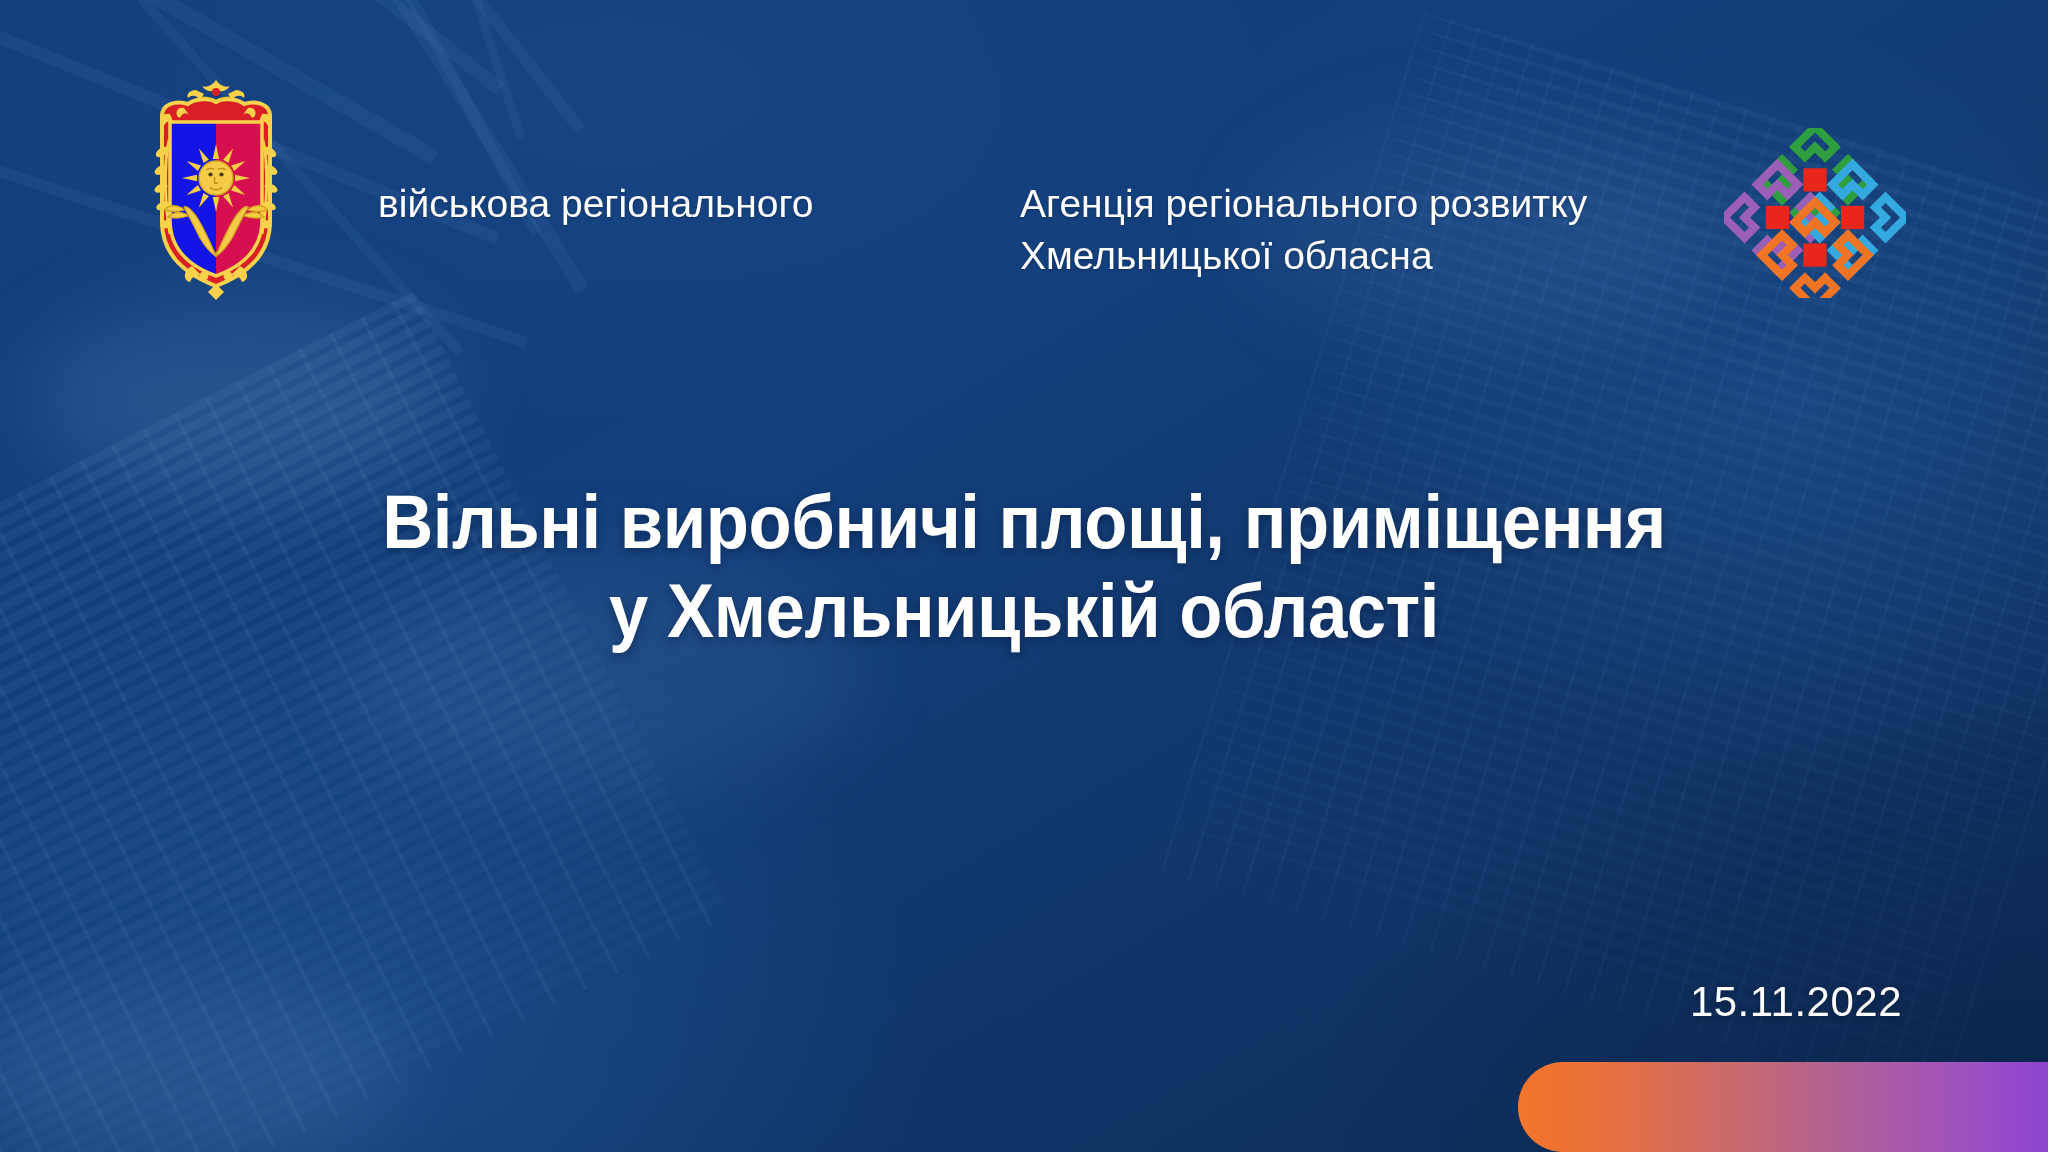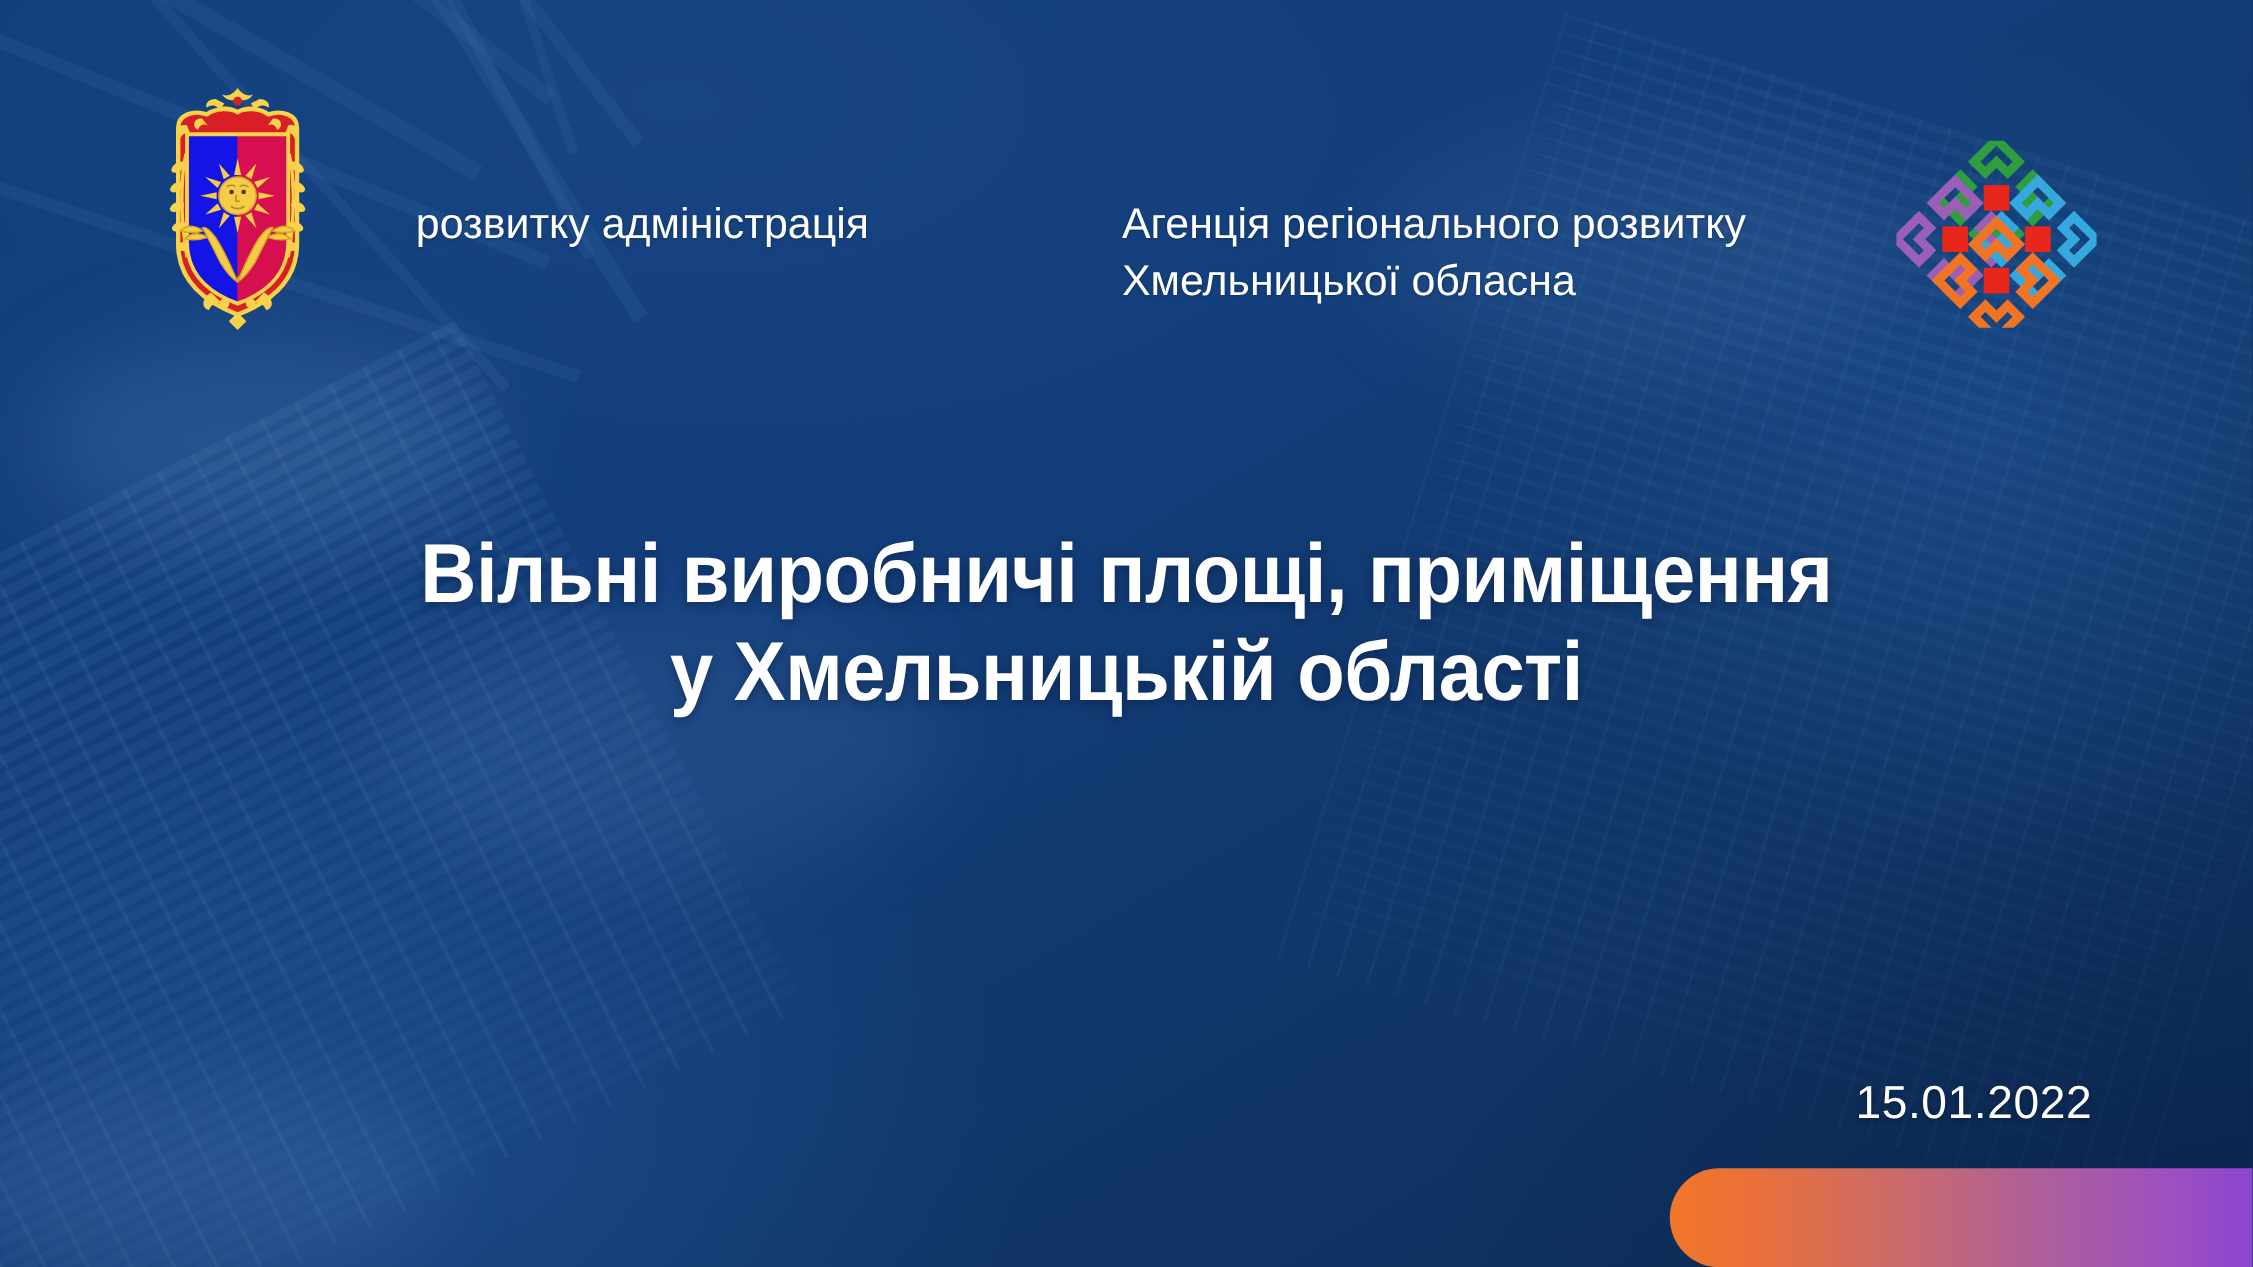--- a/index.html
+++ b/index.html
@@ -392,21 +392,21 @@
         <path d="M90 186 C96 172 102 158 110 146 C116 138 120 136 122 137 C118 144 112 156 106 168 C100 178 94 184 90 186 Z"></path>
 
         <path d="M56 138 C48 134 42 136 38 140 C46 142 52 142 58 140 Z"></path>
         <path d="M124 138 C132 134 138 136 142 140 C134 142 128 142 122 140 Z"></path>
         <path d="M60 144 C52 141 46 143 42 147 C50 149 56 148 62 146 Z"></path>
         <path d="M120 144 C128 141 134 143 138 147 C130 149 124 148 118 146 Z"></path>
       </g>
     </svg>
 
     <div class="org-block" id="org-left">
-      <div class="org-line">розвитку адміністрація</div>
+      <div class="org-line">військова регіонального</div>
     </div>
 
     <div class="org-block" id="org-right">
       <div class="org-line">Агенція регіонального розвитку</div>
       <div class="org-line">Хмельницької обласна</div>
     </div>
 
     <svg id="arr-logo" viewBox="0 0 200 190">
       <g fill="none" stroke-width="9" stroke-linecap="square" stroke-linejoin="miter">
 
@@ -444,17 +444,17 @@
       </g>
     </svg>
   </div>
 
   <div id="title-block">
     <div class="title-line">Вільні виробничі площі, приміщення</div>
     <div class="title-line">у Хмельницькій області</div>
   </div>
 
 
-  <div id="date">15.01.2022</div>
+  <div id="date">15.11.2022</div>
 
   <div id="accent-bar"></div>
 
 </div>
 
 </body></html>

